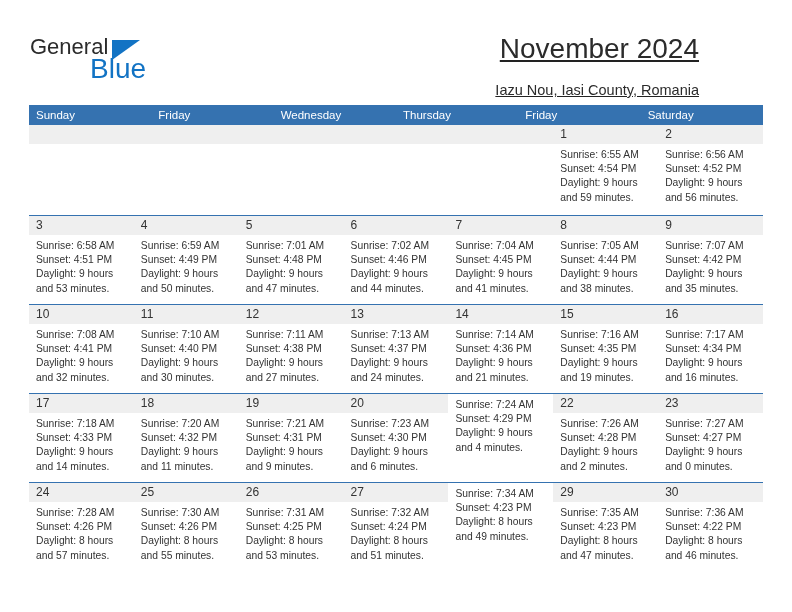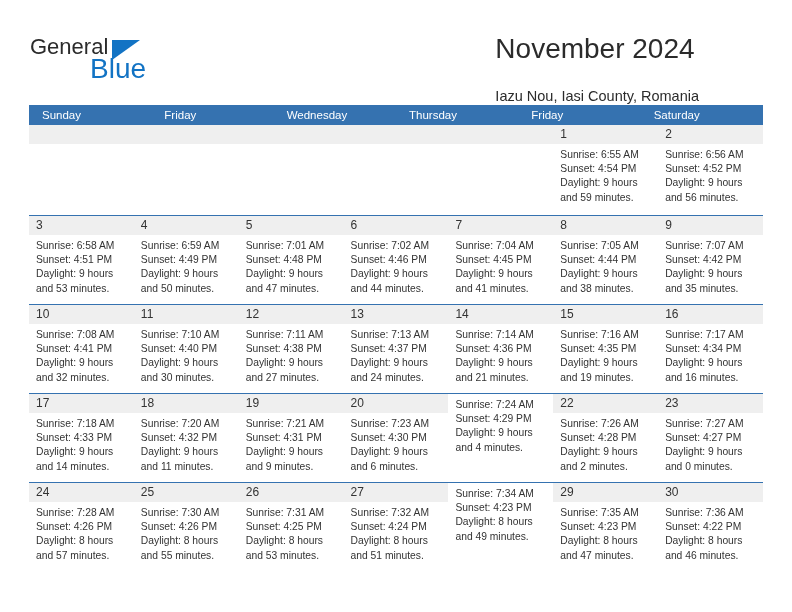--- a/index.html
+++ b/index.html
@@ -58,34 +58,36 @@
     font-size: 28px;
     color: #1273c4;
     font-family: "Liberation Sans", sans-serif;
     line-height: 22px;
   }
 
   #title-block {
     position: absolute;
     right: 29px;
     top: 32px;
+    text-align: right;
+    text-decoration: underline;
   }
   #page-title {
     font-size: 28px;
     font-weight: normal;
     color: #2b2b2b;
     line-height: 34px;
     white-space: nowrap;
   }
   #page-subtitle {
     font-size: 14.5px;
     font-weight: normal;
     color: #2b2b2b;
     line-height: 20px;
-    margin-top: 20px;
+    margin-top: 14px;
     white-space: nowrap;
   }
 
   
   #calendar {
     position: absolute;
     left: 29px;
     top: 105px;
     width: 734px;
   }
@@ -93,21 +95,21 @@
   #weekday-header {
     display: flex;
     background: #3572b0;
     height: 20px;
   }
   .weekday-cell {
     flex: 1 1 0;
     color: #ffffff;
     font-size: 11.5px;
     line-height: 20px;
-    padding-left: 13px;
+    padding-left: 7px;
     box-sizing: border-box;
     white-space: nowrap;
     overflow: hidden;
   }
 
   .week-row {
     display: flex;
     border-top: 1.3px solid #3572b0;
     height: 89px;
     box-sizing: border-box;

